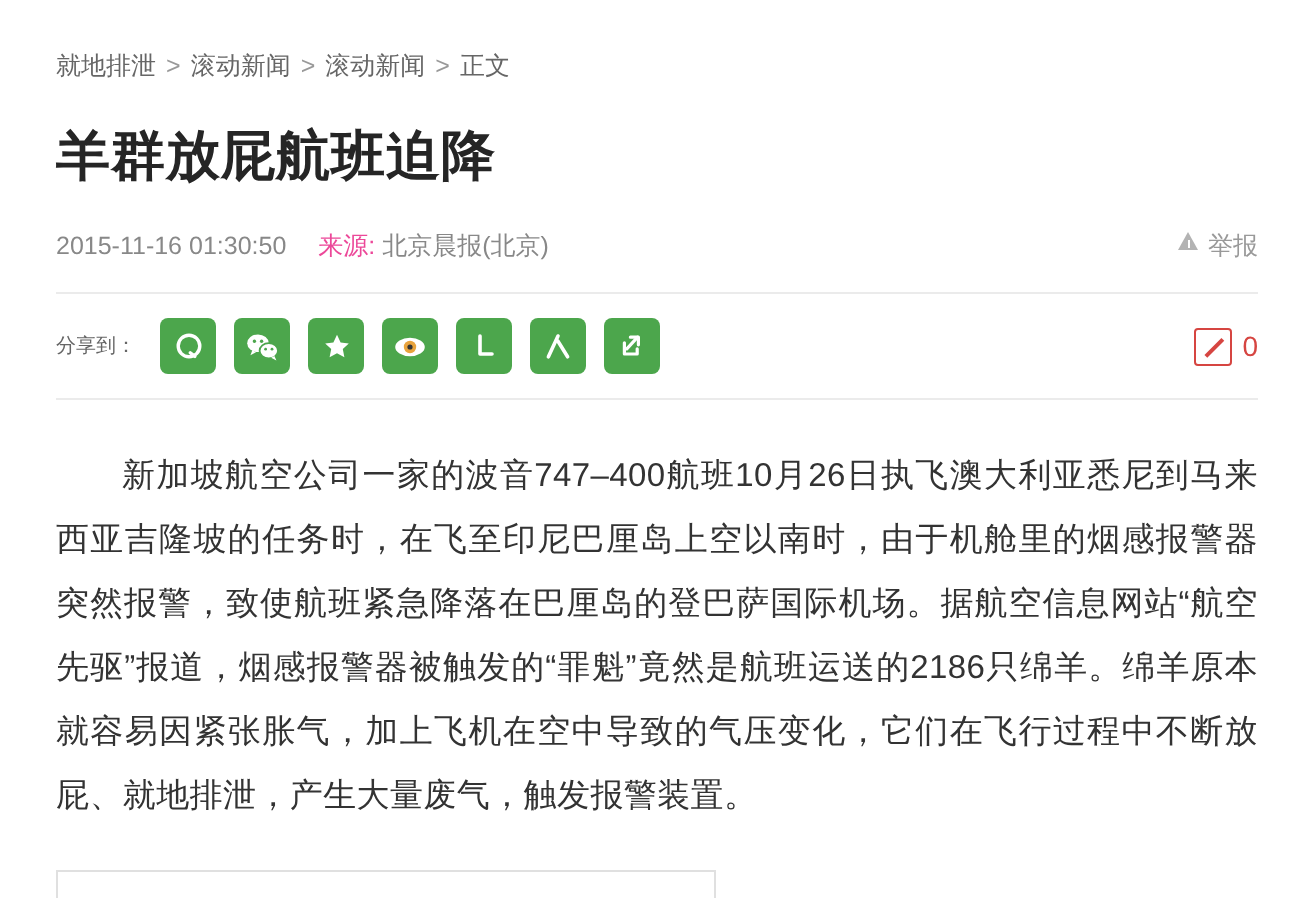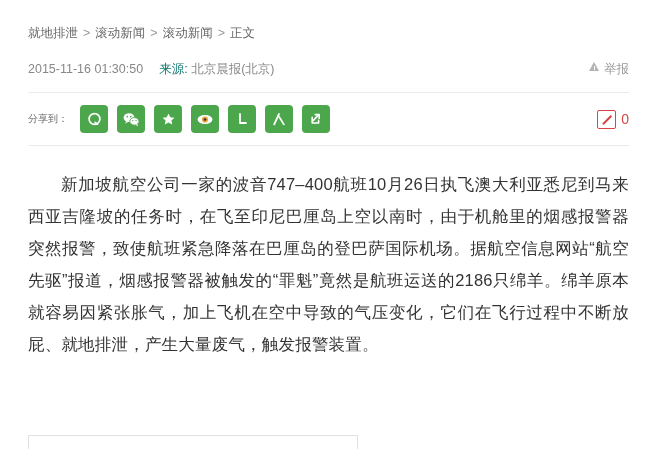--- a/index.html
+++ b/index.html
@@ -59,21 +59,21 @@
     align-items: center;
     font-size: 12.5px;
     color: #888888;
     height: 18px;
   }
   .meta-time { color: #888888; }
   .meta-source {
     margin-left: 16px;
     color: #888888;
   }
-  .meta-source .src-label { color: #0f766e; }
+  .meta-source .src-label { color: #ec4899; }
   .meta-source .src-name { color: #888888; }
   .meta-spacer { flex: 1 1 auto; }
   .report {
     display: flex;
     color: #999999;
     font-size: 12.5px;
     cursor: pointer;
   }
   .report .warn-icon {
     display: inline-block;
@@ -206,20 +206,21 @@
 </style>
 </head>
 <body>
 
 <div class="page">
 
   <div class="breadcrumb">
     <a href="#">就地排泄</a><span class="sep">&gt;</span><a href="#">滚动新闻</a><span class="sep">&gt;</span><a href="#">滚动新闻</a><span class="sep">&gt;</span><span class="current">正文</span>
   </div>
 
+  <h1 class="article-title">羊群放屁航班迫降</h1>
 
   <div class="meta-row">
     <span class="meta-time">2015-11-16 01:30:50</span>
     <span class="meta-source">
       <span class="src-label">来源:</span>
       <span class="src-name">北京晨报(北京)</span>
     </span>
     <span class="meta-spacer"></span>
     <span class="report">
       <span class="warn-icon"></span>

